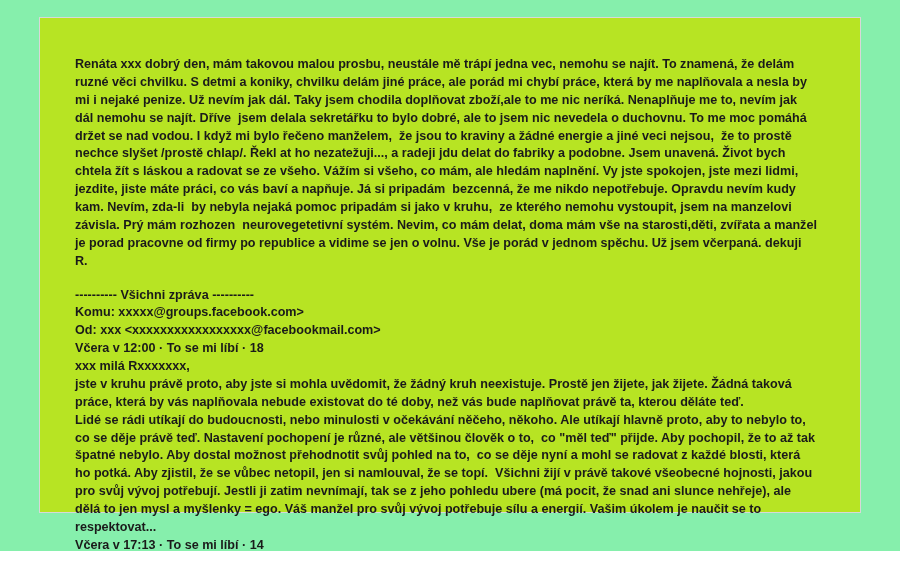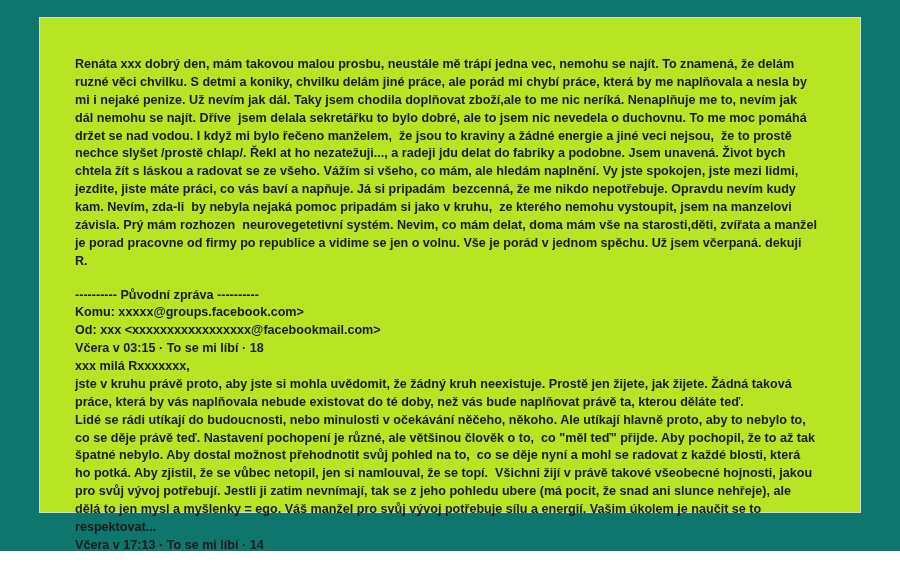--- a/index.html
+++ b/index.html
@@ -10,21 +10,21 @@
   body {
     width: 900px;
     height: 577px;
     font-family: "Liberation Sans", sans-serif;
     overflow: hidden;
   }
   #page {
     position: relative;
     width: 900px;
     height: 551px;
-    background: #0f766e;
+    background: #86efac;
   }
   .outer-frame {
     position: absolute;
     left: 39px;
     top: 17px;
     width: 822px;
     height: 496px;
     background: #b7e423;
     border: 1px solid #d8d8d8;
     box-sizing: border-box;
@@ -70,24 +70,24 @@
 <body>
 
 <div id="page">
   <div class="outer-frame">
     <div class="inner-panel">
 
       <div class="msg-text">Renáta xxx dobrý den, mám takovou malou prosbu, neustále mě trápí jedna vec, nemohu se najít. To znamená, že delám ruzné věci chvilku. S detmi a koniky, chvilku delám jiné práce, ale porád mi chybí práce, která by me naplňovala a nesla by mi i nejaké penize. Už nevím jak dál. Taky jsem chodila doplňovat zboží,ale to me nic neríká. Nenaplňuje me to, nevím jak dál nemohu se najít. Dříve  jsem delala sekretářku to bylo dobré, ale to jsem nic nevedela o duchovnu. To me moc pomáhá držet se nad vodou. I když mi bylo řečeno manželem,  že jsou to kraviny a žádné energie a jiné veci nejsou,  že to prostě nechce slyšet /prostě chlap/. Řekl at ho nezatežuji..., a radeji jdu delat do fabriky a podobne. Jsem unavená. Život bych chtela žít s láskou a radovat se ze všeho. Vážím si všeho, co mám, ale hledám naplnění. Vy jste spokojen, jste mezi lidmi,  jezdite, jiste máte práci, co vás baví a napňuje. Já si pripadám  bezcenná, že me nikdo nepotřebuje. Opravdu nevím kudy kam. Nevím, zda-li  by nebyla nejaká pomoc pripadám si jako v kruhu,  ze kterého nemohu vystoupit, jsem na manzelovi závisla. Prý mám rozhozen  neurovegetetivní systém. Nevim, co mám delat, doma mám vše na starosti,děti, zvířata a manžel je porad pracovne od firmy po republice a vidime se jen o volnu. Vše je porád v jednom spěchu. Už jsem včerpaná. dekuji R.</div>
 
       <div class="block-gap"></div>
 
-      <div class="sep-line">---------- Původní zpráva ----------</div>
+      <div class="sep-line">---------- Všichni zpráva ----------</div>
       <div class="meta-line">Komu: xxxxx@groups.facebook.com&gt;</div>
       <div class="meta-line">Od: xxx &lt;xxxxxxxxxxxxxxxxx@facebookmail.com&gt;</div>
-      <div class="meta-line">Včera v 03:15 · To se mi líbí · 18</div>
+      <div class="meta-line">Včera v 12:00 · To se mi líbí · 18</div>
       <div class="meta-line">xxx milá Rxxxxxxx,</div>
 
       <div class="msg-text">jste v kruhu právě proto, aby jste si mohla uvědomit, že žádný kruh neexistuje. Prostě jen žijete, jak žijete. Žádná taková práce, která by vás naplňovala nebude existovat do té doby, než vás bude naplňovat právě ta, kterou děláte teď.
 Lidé se rádi utíkají do budoucnosti, nebo minulosti v očekávání něčeho, někoho. Ale utíkají hlavně proto, aby to nebylo to, co se děje právě teď. Nastavení pochopení je různé, ale většinou člověk o to,  co "měl teď" přijde. Aby pochopil, že to až tak špatné nebylo. Aby dostal možnost přehodnotit svůj pohled na to,  co se děje nyní a mohl se radovat z každé blosti, která ho potká. Aby zjistil, že se vůbec netopil, jen si namlouval, že se topí.  Všichni žijí v právě takové všeobecné hojnosti, jakou pro svůj vývoj potřebují. Jestli ji zatim nevnímají, tak se z jeho pohledu ubere (má pocit, že snad ani slunce nehřeje), ale dělá to jen mysl a myšlenky = ego. Váš manžel pro svůj vývoj potřebuje sílu a energií. Vašim úkolem je naučit se to respektovat...</div>
 
       <div class="meta-line">Včera v 17:13 · To se mi líbí · 14</div>
 
     </div>
   </div>
 </div>

